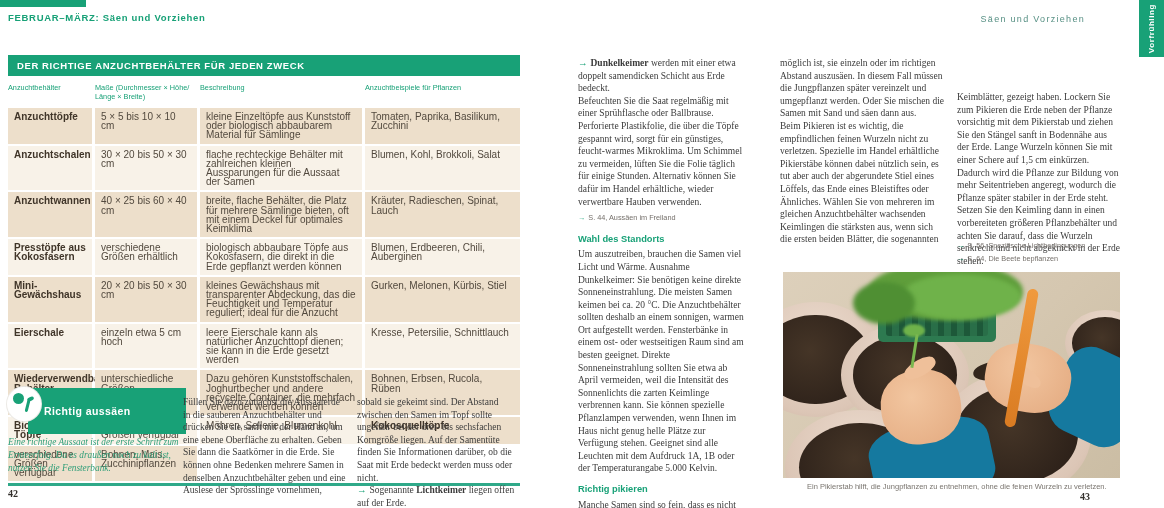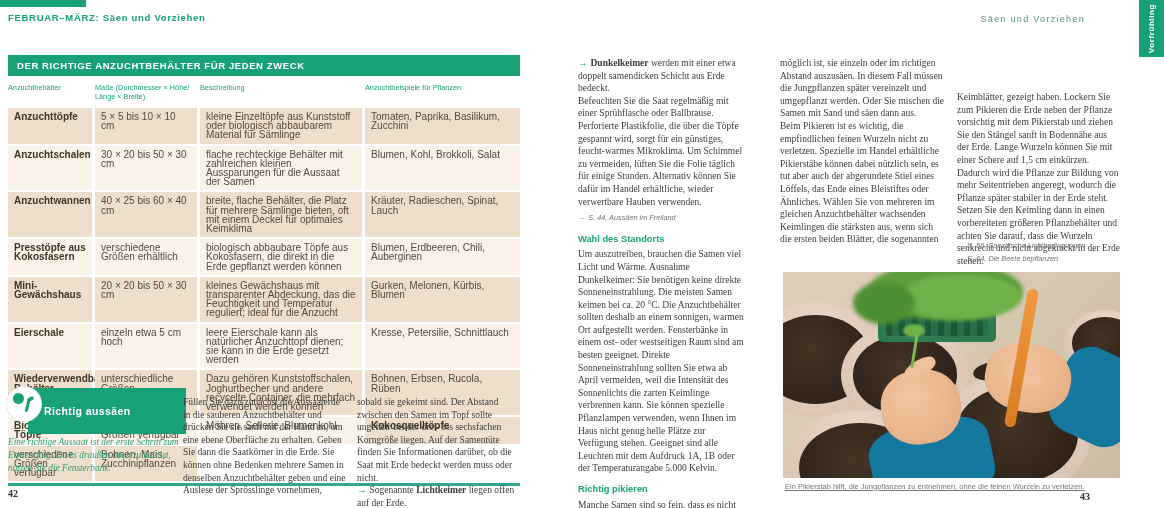--- a/index.html
+++ b/index.html
@@ -56,21 +56,21 @@
   .bodycol p{margin:0;}
   #colA{left:183px;top:396px;width:164px;}
   #colB{left:357px;top:396px;width:164px;}
   #colC{left:578px;top:57px;width:168px;}
   #colD{left:780px;top:57px;width:166px;height:213px;overflow:hidden;}
   #colE{left:957px;top:55px;width:164px;height:176px;overflow:hidden;margin-top:36px;}
   .tip-arrow{color:#18A177;font-weight:bold;font-family:"Liberation Sans",sans-serif;
              margin-right:3px;}
   .h-green{font-family:"Liberation Sans",sans-serif;color:#18A177;font-weight:bold;
            font-size:9.3px;margin:8px 0 3px 0;}
-  .ref{font-family:"Liberation Sans",sans-serif;font-size:7.3px;color:#75706B;margin-top:4px;font-style:italic;}
+  .ref{font-family:"Liberation Sans",sans-serif;font-size:7.3px;color:#75706B;margin-top:4px;}
   .ref .tip-arrow{font-size:7.3px;}
   .refE{position:absolute;left:957px;width:180px;}
   .refE.one{top:237px;}
   .refE.two{top:250px;}
 
   
   .photo{position:absolute;left:783px;top:272px;width:337px;height:206px;overflow:hidden;
          background:linear-gradient(135deg,#ddd0bb 0%,#d5c7b0 55%,#cbbda4 100%);}
   .pot{position:absolute;background:radial-gradient(circle at 50% 35%,#ecdccf,#dcc6b6 70%,#c8b09e);
        border-radius:50%;}
@@ -95,21 +95,21 @@
   .fingerL{left:120px;top:88px;width:34px;height:16px;transform:rotate(-30deg);}
   .fingerR{left:224px;top:96px;width:36px;height:15px;transform:rotate(35deg);}
   .stick{position:absolute;left:233px;top:16px;width:11px;height:140px;border-radius:6px;
          background:linear-gradient(180deg,#f09a3e,#d97b22);transform:rotate(10deg);}
   .sprout-stem{position:absolute;left:130px;top:62px;width:2.5px;height:34px;background:#7ab84f;
          transform:rotate(9deg);}
   .sprout-leaves{position:absolute;left:120px;top:52px;width:22px;height:13px;background:#6fb24a;
          border-radius:50%;filter:blur(1px);}
   .soilspill{position:absolute;left:190px;top:90px;width:38px;height:18px;background:#33271d;
          border-radius:50%;transform:rotate(-10deg);}
-  .caption{position:absolute;left:785px;top:482px;width:345px;font-size:7.5px;color:#7A756F;text-decoration:underline;}
+  .caption{position:absolute;left:807px;top:482px;width:345px;font-size:7.5px;color:#7A756F;}
 </style>
 </head>
 <body>
 
 <div class="spread">
 
   <div class="top-accent"></div>
   <div class="hdr-left">FEBRUAR–MÄRZ: Säen und Vorziehen</div>
   <div class="hdr-right">Säen und Vorziehen</div>
   <div class="season-tab">
@@ -140,21 +140,21 @@
       <div class="cell dark">Kräuter, Radieschen, Spinat, Lauch</div>
 
       <div class="cell name light">Presstöpfe aus Kokosfasern</div>
       <div class="cell light">verschiedene Größen erhältlich</div>
       <div class="cell light">biologisch abbaubare Töpfe aus Kokosfasern, die direkt in die Erde gepflanzt werden können</div>
       <div class="cell light">Blumen, Erdbeeren, Chili, Auberginen</div>
 
       <div class="cell name dark">Mini-Gewächshaus</div>
       <div class="cell dark">20 × 20 bis 50 × 30 cm</div>
       <div class="cell dark">kleines Gewächshaus mit transparenter Abdeckung, das die Feuchtigkeit und Temperatur reguliert; ideal für die Anzucht</div>
-      <div class="cell dark">Gurken, Melonen, Kürbis, Blumen</div>
+      <div class="cell dark">Gurken, Melonen, Kürbis, Stiel</div>
 
       <div class="cell name light">Eierschale</div>
       <div class="cell light">einzeln etwa 5 cm hoch</div>
       <div class="cell light">leere Eierschale kann als natürlicher Anzuchttopf dienen; sie kann in die Erde gesetzt werden</div>
       <div class="cell light">Kresse, Petersilie, Schnittlauch</div>
 
       <div class="cell name dark">Wiederverwendbare Behälter</div>
       <div class="cell dark">unterschiedliche Größen</div>
       <div class="cell dark">Dazu gehören Kunststoffschalen, Joghurtbecher und andere recycelte Container, die mehrfach verwendet werden können</div>
       <div class="cell dark">Bohnen, Erbsen, Rucola, Rüben</div>

